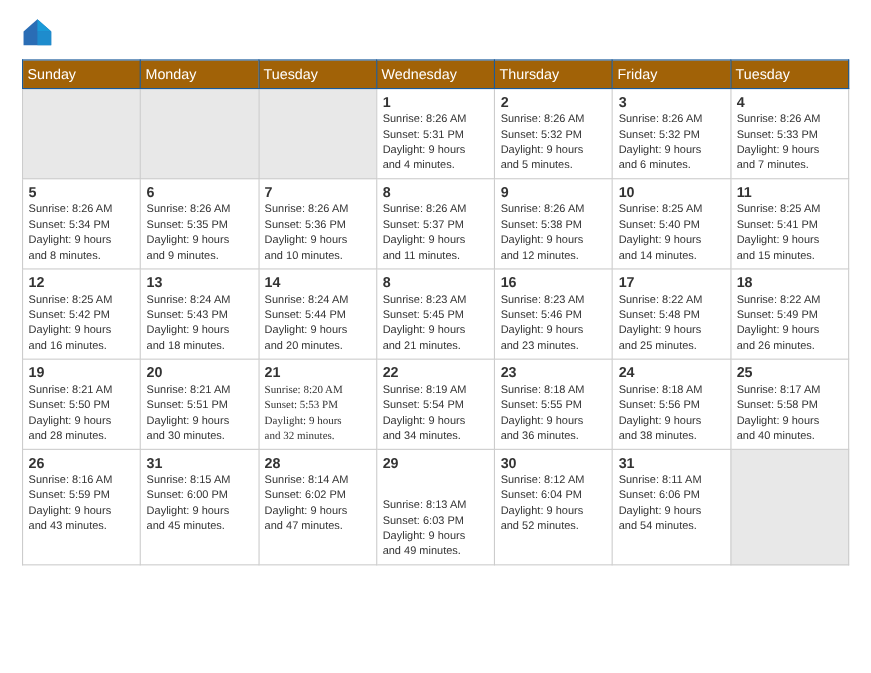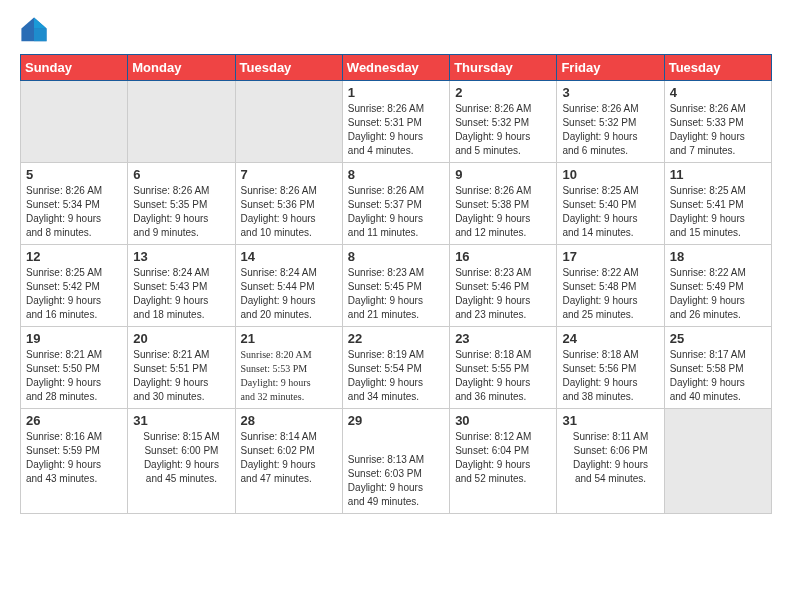--- a/index.html
+++ b/index.html
@@ -56,24 +56,24 @@
     .cal-subtitle {
       font-size: 15px;
       color: #444;
     }
     .calendar {
       width: 100%;
       border-collapse: collapse;
       table-layout: fixed;
     }
     .calendar th {
-      background: #ef4444;
+      background: #a16207;
       color: #fff;
       font-size: 13px;
-      font-weight: bold;
+      font-weight: normal;
       padding: 5px 4px;
       text-align: left;
       border: 1px solid #1a5a9a;
     }
     .calendar td {
       vertical-align: top;
       border: 1px solid #ccc;
       padding: 4px 5px;
       min-height: 80px;
       height: 82px;
@@ -320,21 +320,21 @@
         <tr>
           <td>
             <span class="day-num">26</span>
             <div class="day-info" style="white-space: pre-line;">Sunrise: 8:16 AM
 Sunset: 5:59 PM
 Daylight: 9 hours
 and 43 minutes.</div>
           </td>
           <td>
             <span class="day-num">31</span>
-            <div class="day-info" style="white-space: pre-line; text-align: center;">Sunrise: 8:15 AM
+            <div class="day-info" style="white-space: pre-line;">Sunrise: 8:15 AM
 Sunset: 6:00 PM
 Daylight: 9 hours
 and 45 minutes.</div>
           </td>
           <td>
             <span class="day-num">28</span>
             <div class="day-info" style="white-space: pre-line;">Sunrise: 8:14 AM
 Sunset: 6:02 PM
 Daylight: 9 hours
 and 47 minutes.</div>
@@ -348,21 +348,21 @@
           </td>
           <td>
             <span class="day-num">30</span>
             <div class="day-info" style="white-space: pre-line;">Sunrise: 8:12 AM
 Sunset: 6:04 PM
 Daylight: 9 hours
 and 52 minutes.</div>
           </td>
           <td>
             <span class="day-num">31</span>
-            <div class="day-info" style="white-space: pre-line; text-align: center;">Sunrise: 8:11 AM
+            <div class="day-info" style="white-space: pre-line;">Sunrise: 8:11 AM
 Sunset: 6:06 PM
 Daylight: 9 hours
 and 54 minutes.</div>
           </td>
           <td class="shaded"></td>
         </tr>
       </tbody>
   </table>
 </div>
 

